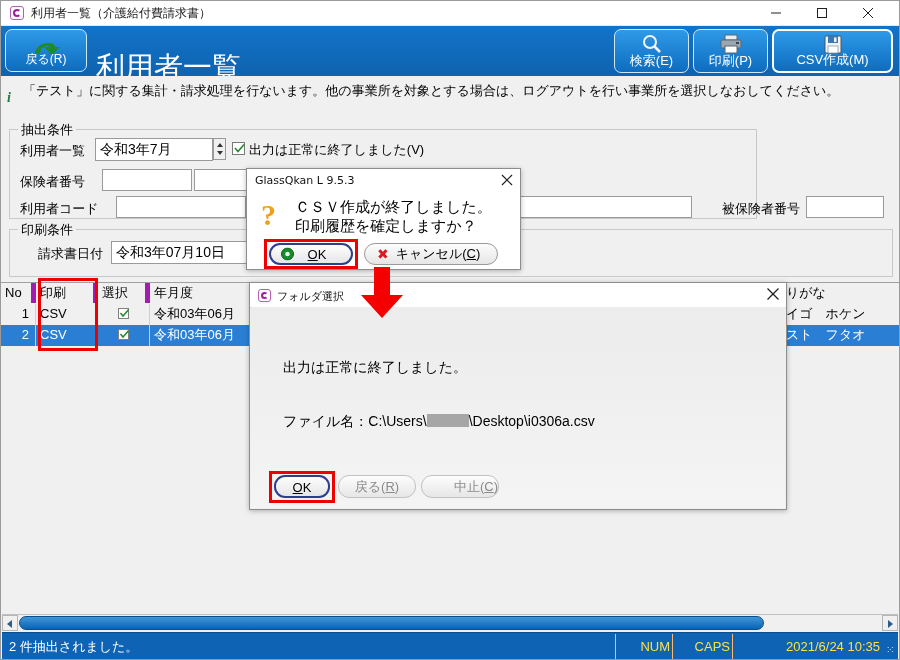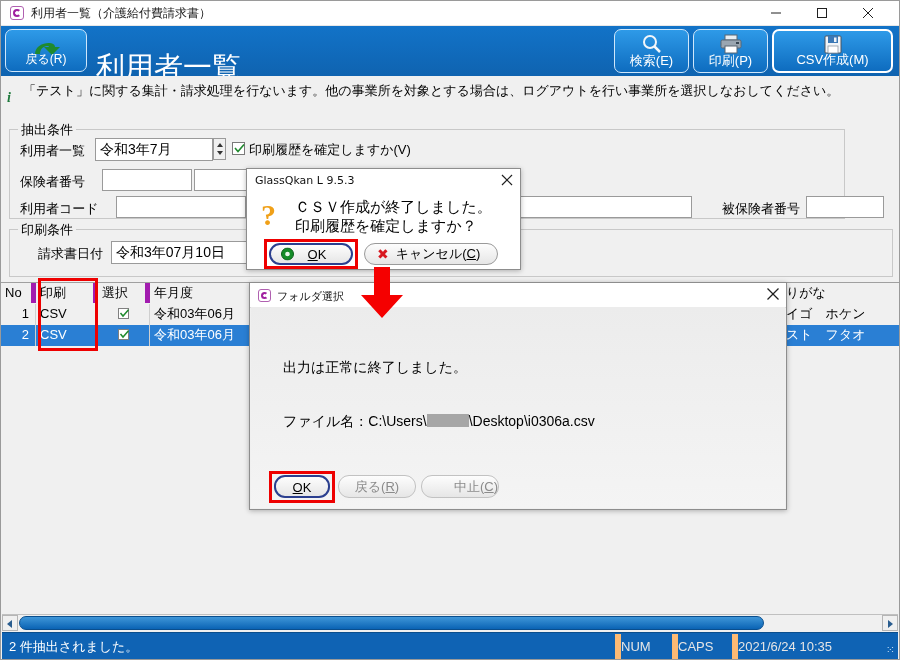--- a/index.html
+++ b/index.html
@@ -52,21 +52,21 @@
   .infobar{position:absolute;left:0;top:75px;width:898px;height:47px;background:#f0f0f0;}
   .info-i{position:absolute;left:6px;top:14px;font-size:14px;color:#1f7a3d;
           font-family:"Liberation Serif",serif;font-style:italic;font-weight:bold;}
   .info-txt{position:absolute;left:22px;top:4px;width:872px;font-size:13px;color:#000;
             line-height:21px;}
 
   
   .group{position:absolute;border:1px solid #c8c8c8;background:#f0f0f0;box-sizing:border-box;}
   .group-lbl{position:absolute;top:-9px;left:8px;background:#f0f0f0;padding:0 3px;
              font-size:13px;color:#000;}
-  #grp-extract{left:8px;top:128px;width:836px;height:90px;}
+  #grp-extract{left:8px;top:128px;width:748px;height:90px;}
   #grp-print{left:8px;top:228px;width:884px;height:48px;}
 
   .fld-lbl{position:absolute;font-size:13px;color:#000;white-space:nowrap;}
   .txtbox{position:absolute;background:#ffffff;border:1px solid #9a9a9a;
           box-sizing:border-box;font-size:14px;color:#000;padding:1px 4px;
           line-height:19px;overflow:hidden;white-space:nowrap;}
   .spin{position:absolute;width:13px;height:22px;border:1px solid #9a9a9a;
         background:#f0f0f0;box-sizing:border-box;}
   .spin i{position:absolute;left:3px;width:0;height:0;border-left:3px solid transparent;
           border-right:3px solid transparent;}
@@ -106,22 +106,22 @@
   .hs-l{left:0;} .hs-l i{left:4px;border-right:5px solid #2a5d8f;}
   .hs-r{right:0;} .hs-r i{right:4px;border-left:5px solid #2a5d8f;}
   .hs-thumb{position:absolute;left:17px;top:1px;width:745px;height:14px;
             background:linear-gradient(#3f96d8,#0a63b4);border:1px solid #0a4e8d;
             border-radius:7px;box-sizing:border-box;}
 
   
   .status{position:absolute;left:1px;top:631px;width:896px;height:27px;
           background:#0f63b4;border-top:1px solid #0a4e8d;box-sizing:border-box;}
   .st-msg{position:absolute;left:7px;top:5px;font-size:13px;color:#ffffff;}
-  .st-cell{position:absolute;top:1px;height:25px;line-height:25px;text-align:left;
-           font-size:13px;color:#e5e5e5;border-left:6px solid #fdba74;box-sizing:border-box;}
+  .st-cell{position:absolute;top:1px;height:25px;line-height:25px;text-align:right;
+           font-size:13px;color:#fde047;border-left:1px solid #fdba74;box-sizing:border-box;}
   .st-num{right:228px;width:55px;}
   .st-caps{right:168px;width:58px;}
   .st-time{right:18px;width:148px;}
   .st-grip{position:absolute;right:3px;bottom:3px;font-size:11px;color:#bcd9f2;}
 
   
   .dlg{position:absolute;background:#f0f0f0;border:1px solid #8d8d8d;box-sizing:border-box;
        box-shadow:0 1px 5px rgba(0,0,0,.28);}
   #dlg-msg{left:245px;top:167px;width:275px;height:102px;background:#ffffff;}
   .dlg-tb{position:absolute;left:0;top:0;right:0;height:23px;background:#ffffff;}
@@ -246,21 +246,21 @@
     <div class="txtbox" style="left:85px;top:8px;width:118px;height:23px;">令和3年7月</div>
     <div class="spin" style="left:203px;top:8px;">
         <i class="up"></i>
         <i class="dn"></i>
       </div>
     <div class="chk" style="left:222px;top:12px;">
       <svg width="11" height="11" viewBox="0 0 11 11">
           <path d="M1 5 L4 8.5 L10 1.5" fill="none" stroke="#1f8a2e" stroke-width="1.6"></path>
         </svg>
     </div>
-    <div class="chk-lbl" style="left:239px;top:11px;">印刷履歴を確定しますか(V)</div>
+    <div class="chk-lbl" style="left:239px;top:11px;">出力は正常に終了しました(V)</div>
 
     <div class="fld-lbl" style="left:10px;top:43px;">保険者番号</div>
     <div class="txtbox" style="left:92px;top:39px;width:90px;height:22px;"></div>
     <div class="txtbox" style="left:184px;top:39px;width:130px;height:22px;"></div>
 
     <div class="fld-lbl" style="left:10px;top:70px;">利用者コード</div>
     <div class="txtbox" style="left:106px;top:66px;width:130px;height:22px;"></div>
     <div class="txtbox" style="left:250px;top:66px;width:432px;height:22px;"></div>
     <div class="fld-lbl" style="left:712px;top:70px;">被保険者番号</div>
     <div class="txtbox" style="left:796px;top:66px;width:78px;height:22px;"></div>

